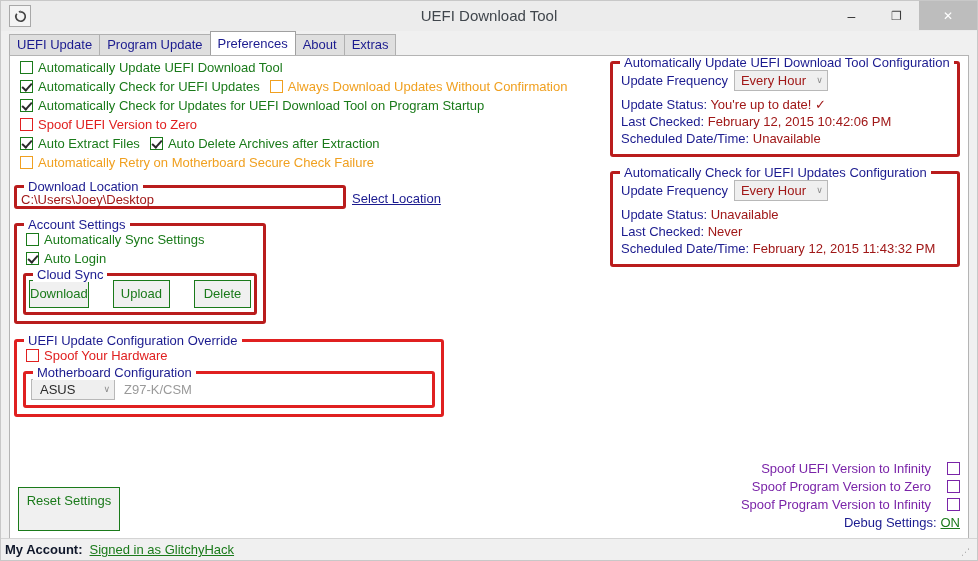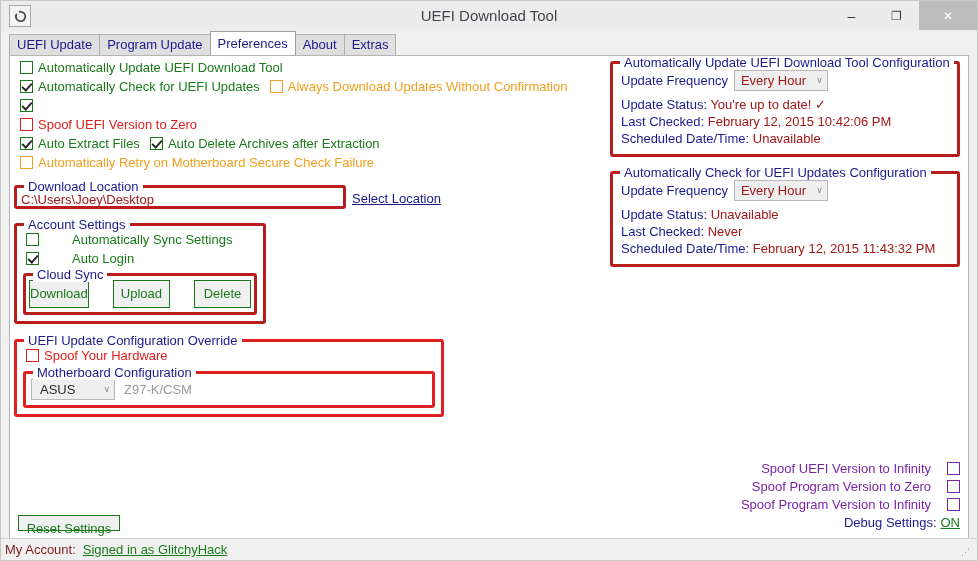--- a/index.html
+++ b/index.html
@@ -102,21 +102,21 @@
   #statusbar {
     position: absolute;
     left: 0; bottom: 0;
     width: 976px; height: 22px;
     background: #f0f0f0;
     border-top: 1px solid #d4d4d4;
     display: flex; align-items: center;
     padding-left: 4px;
     font-size: 13px;
   }
-  #status-label { color: #7f1d1d; }
+  #status-label { color: #0f172a; font-weight: bold; }
   #status-link {
     color: #1a7a1a;
     text-decoration: underline;
     margin-left: 7px;
   }
   #grip {
     position: absolute;
     right: 4px; bottom: 2px;
     width: 12px; height: 12px;
     color: #9a9a9a; font-size: 9px;
@@ -205,21 +205,21 @@
     text-decoration: underline;
     padding-bottom: 3px;
     white-space: nowrap;
   }
 
   #acct-group {
     margin-top: 14px;
     width: 252px;
     padding: 5px 6px 6px 6px;
   }
-  #acct-group .cbrow { margin-bottom: 2px; padding-left: 3px; gap: 28px; }
+  #acct-group .cbrow { margin-bottom: 2px; padding-left: 3px; }
 
   #cloud-group {
     margin-top: 6px;
     padding: 4px 3px 4px 3px;
   }
   #cloud-btns { display: flex; gap: 22px; }
   .cbtn {
     flex: 1 1 0;
     height: 28px;
     background: #f0f0f0;
@@ -320,21 +320,21 @@
     font-size: 13px;
     color: #1a7a1a;
     text-decoration: underline;
     margin-left: 4px;
   }
 
   
   #reset-btn {
     position: absolute;
     left: 8px; bottom: 8px;
-    width: 102px; height: 16px;
+    width: 102px; height: 44px;
     background: #f0f0f0;
     border: 1px solid #1a7a1a;
     color: #1a7a1a;
     font-size: 13px;
     line-height: 26px;
     text-align: center;
   }
 </style>
 </head>
 <body>
@@ -379,20 +379,21 @@
           <span class="cb checked"></span>
           <span class="lbl green">Automatically Check for UEFI Updates</span>
           <span class="inline-gap">
             <span class="cb orange"></span>
             <span class="lbl orange">Always Download Updates Without Confirmation</span>
           </span>
         </div>
 
         <div class="cbrow">
           <span class="cb checked"></span>
+          <span class="lbl green">Automatically Check for Updates for UEFI Download Tool on Program Startup</span>
         </div>
 
         <div class="cbrow">
           <span class="cb red"></span>
           <span class="lbl red">Spoof UEFI Version to Zero</span>
         </div>
 
         <div class="cbrow">
           <span class="cb checked"></span>
           <span class="lbl green">Auto Extract Files</span>

